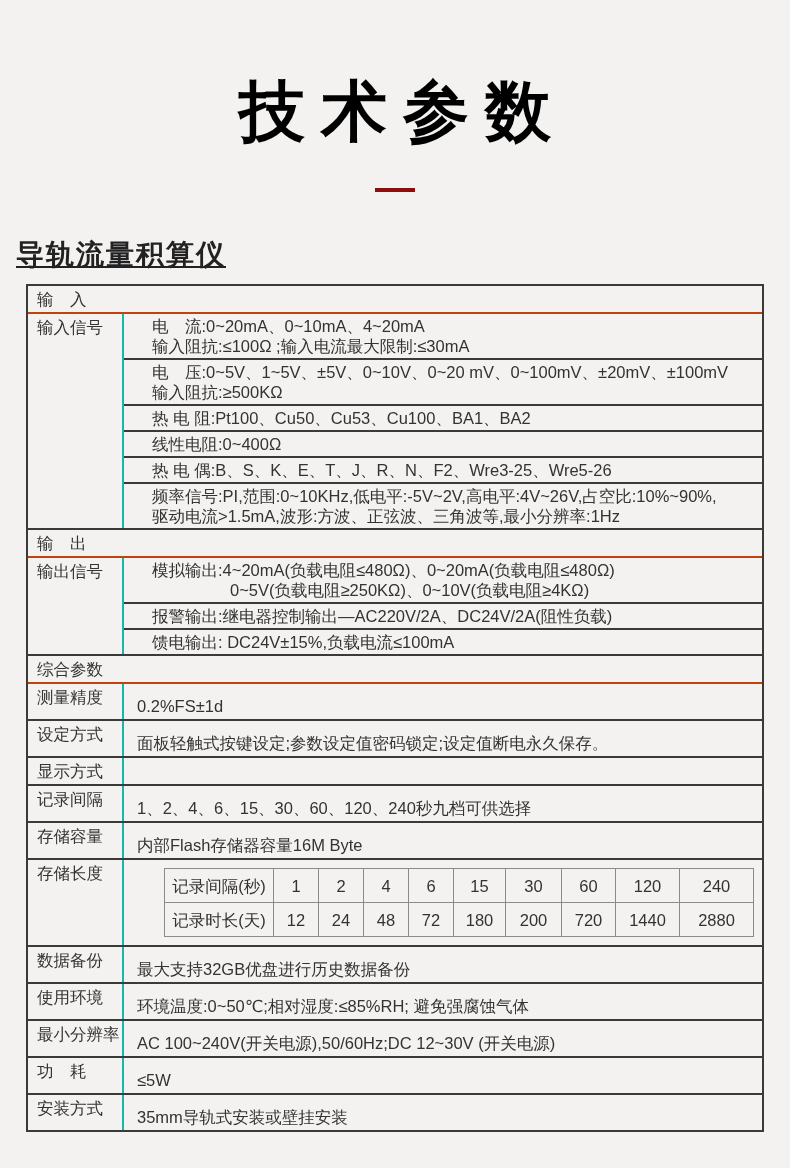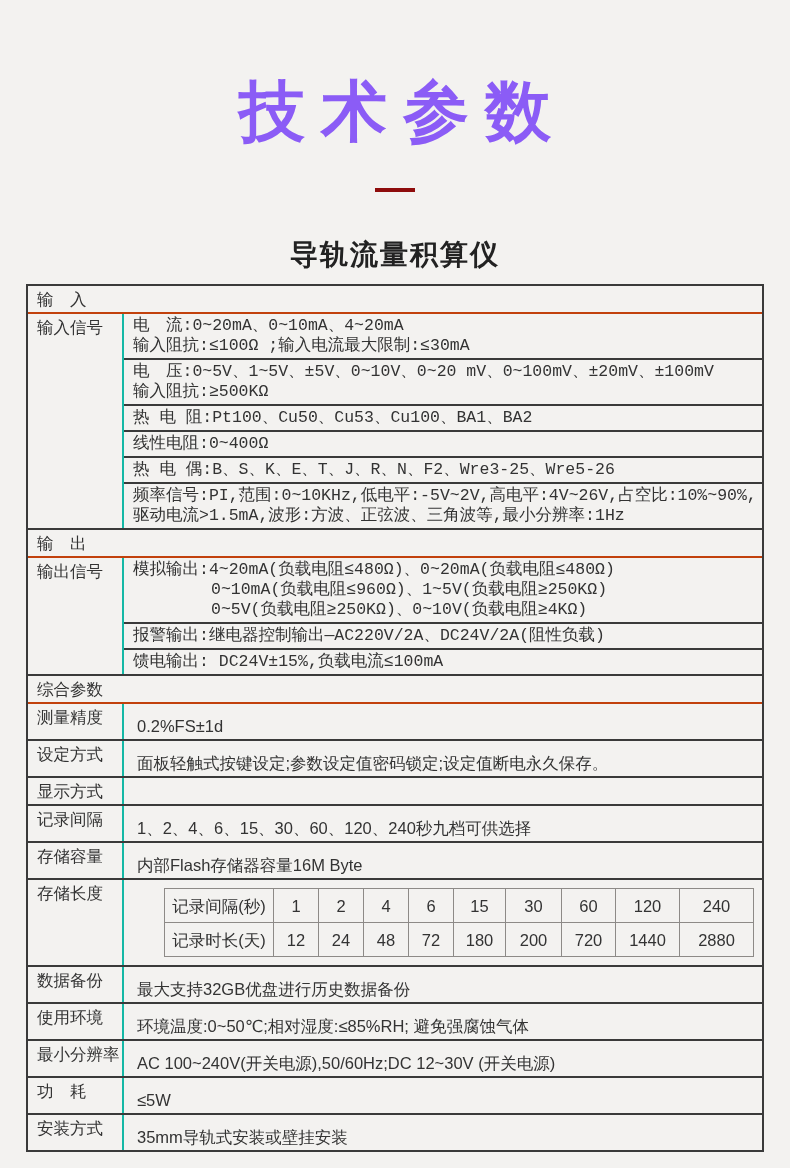--- a/index.html
+++ b/index.html
@@ -2,44 +2,44 @@
 <html><head>
 <meta charset="utf-8">
 <style>
   html,body{margin:0;padding:0;}
   body{
     width:790px;height:1168px;overflow:hidden;
     background:#f3f2f0;color:#333;
     font-family:"Liberation Sans","DejaVu Sans",sans-serif;
   }
   .title{
-    text-align:center;font-size:66px;font-weight:900;color:#8b5cf6;
+    text-align:center;font-size:66px;font-weight:900;color:#000000;
     margin:78px 0 0;line-height:66px;letter-spacing:16px;text-indent:16px;
   }
   .title-underline{width:40px;height:4px;margin:44px auto 0;}
   .subtitle{
-    text-align:center;font-size:28px;font-weight:700;color:#222;
-    margin:46px 16px 0;line-height:34px;letter-spacing:2px;
+    font-size:28px;font-weight:700;color:#222;
+    margin:46px 16px 0;line-height:34px;letter-spacing:2px;text-decoration:underline;
   }
   .spec-table{
     margin:12px 26px 0;border:2px solid #3a3a3a;
     font-size:16.5px;line-height:20px;font-weight:500;
   }
   .sec-header{
     padding:3px 10px 3px 9px;border-bottom:2px solid #c2410c;
   }
   .t-row{display:flex;border-bottom:2px solid #3a3a3a;}
   .t-row:last-child{border-bottom:none;}
   .label-cell{
     flex:0 0 96px;width:96px;padding:3px 0 3px 9px;
     border-right:2px solid #14b8a6;box-sizing:border-box;
   }
   .content-cell{flex:1;padding:12px 8px 3px 13px;min-width:0;}
   .group-content{flex:1;display:flex;flex-direction:column;min-width:0;}
-  .subrow{padding:2px 8px 2px 9px;border-bottom:2px solid #3a3a3a;font-family:Liberation Mono, monospace;}
+  .subrow{padding:2px 8px 2px 28px;border-bottom:2px solid #3a3a3a;}
   .subrow:last-child{border-bottom:none;}
   .line{white-space:nowrap;}
   .line.indent{padding-left:78px;}
   .storage-row .content-cell{padding:8px 8px 8px 12px;}
   .storage-table{border-collapse:collapse;table-layout:fixed;margin-left:28px;}
   .storage-table td{
     border:1.6px solid #8d8a87;text-align:center;height:33px;
     padding:0 2px;font-size:16.5px;color:#333;
   }
   .storage-table td.st-label{width:104px;}
@@ -84,21 +84,20 @@
       </div>
     </div>
 
     <div class="sec-header">输　出</div>
 
     <div class="t-row">
       <div class="label-cell">输出信号</div>
       <div class="group-content">
         <div class="subrow">
           <div class="line">模拟输出:4~20mA(负载电阻≤480Ω)、0~20mA(负载电阻≤480Ω)</div>
-          <div class="line indent">0~10mA(负载电阻≤960Ω)、1~5V(负载电阻≥250KΩ)</div>
           <div class="line indent">0~5V(负载电阻≥250KΩ)、0~10V(负载电阻≥4KΩ)</div>
         </div>
         <div class="subrow">
           <div class="line">报警输出:继电器控制输出—AC220V/2A、DC24V/2A(阻性负载)</div>
         </div>
         <div class="subrow">
           <div class="line">馈电输出: DC24V±15%,负载电流≤100mA</div>
         </div>
       </div>
     </div>

